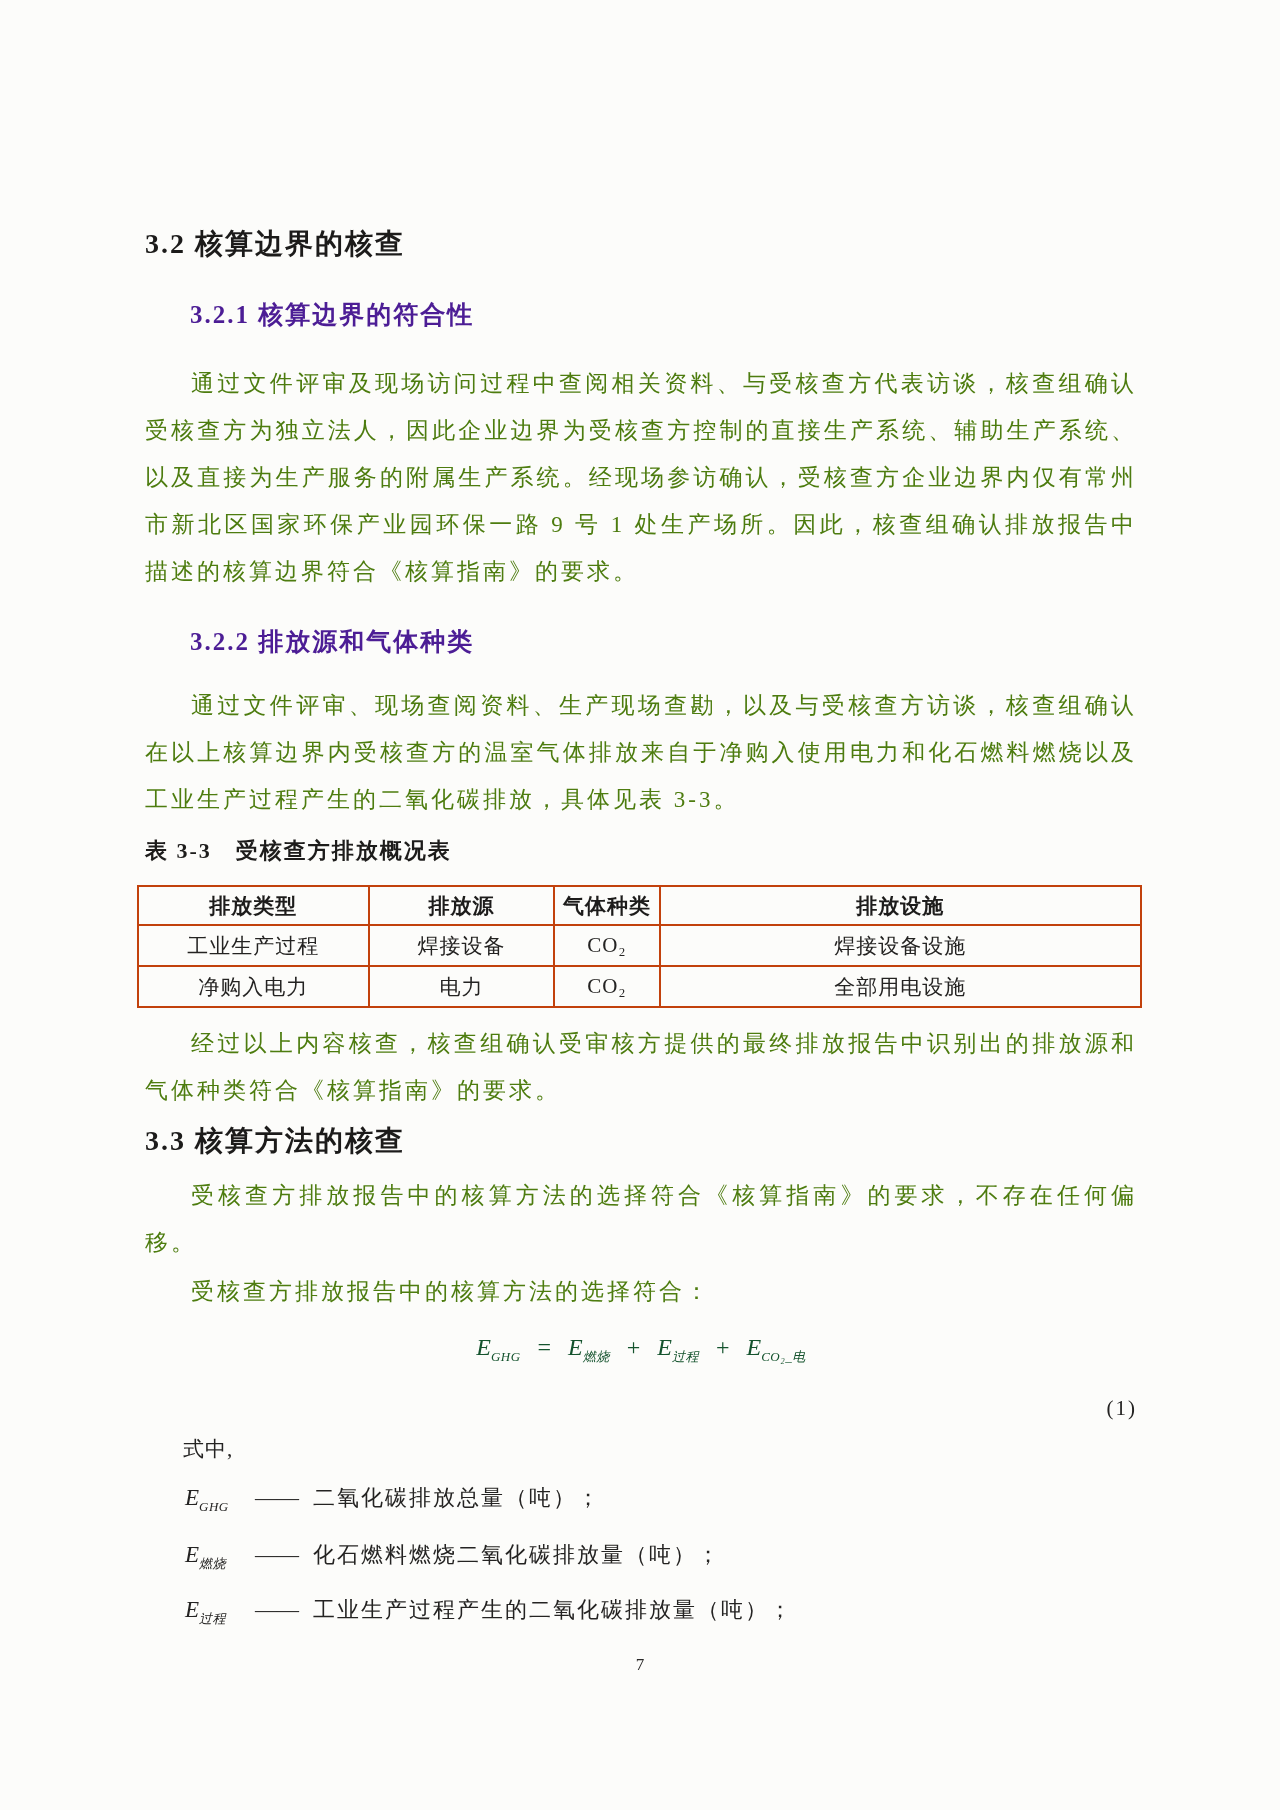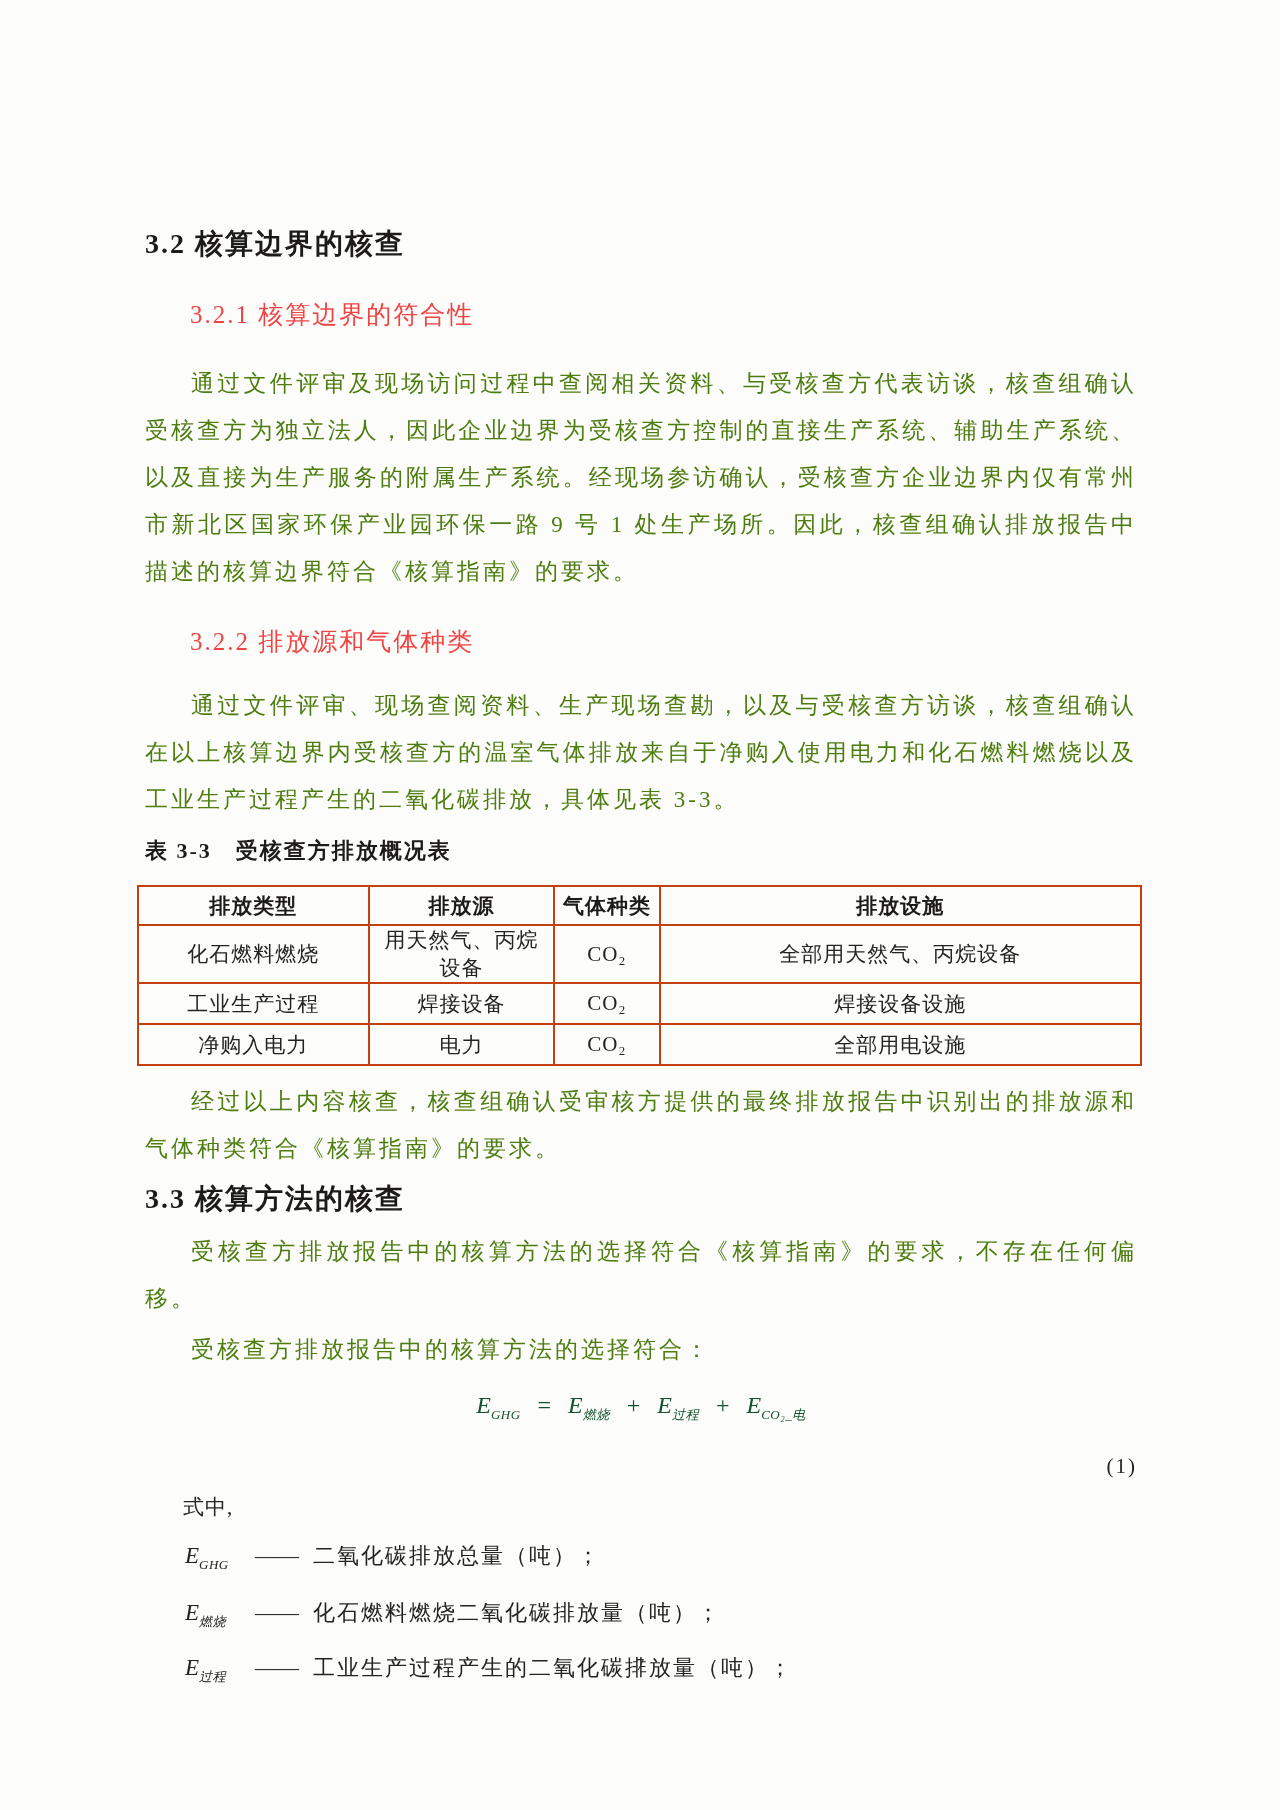--- a/index.html
+++ b/index.html
@@ -24,38 +24,38 @@
     line-height: 36px;
     font-weight: bold;
     letter-spacing: 2px;
     color: #1c1b1a;
   }
   .h-major.second { margin-top: 9px; }
   .h-minor {
     margin: 37px 0 0 45px;
     font-size: 25px;
     line-height: 32px;
-    font-weight: normal;
-    letter-spacing: 2px;
-    color: #ef4444;
+    font-weight: bold;
+    letter-spacing: 2px;
+    color: #4c1d95;
   }
   .h-minor.second { margin-top: 31px; }
   .body-para {
     margin: 0;
     font-size: 23px;
     line-height: 47px;
     letter-spacing: 3px;
     text-align: justify;
     text-indent: 2em;
     color: #4d7c0f;
   }
   .p-321 { margin-top: 29px; }
   .p-322 { margin-top: 24px; }
   .p-after-table { margin-top: 12px; }
-  .p-33a { margin-top: 13px; font-family: Liberation Mono, monospace; }
+  .p-33a { margin-top: 13px; }
   .p-33b { margin-top: 2px; }
   .table-caption {
     margin-top: 13px;
     font-size: 22px;
     line-height: 30px;
     font-weight: bold;
     letter-spacing: 2px;
     color: #1d1c1b;
   }
   table.em-table {
@@ -157,26 +157,20 @@
     <thead>
       <tr>
         <th>排放类型</th>
         <th>排放源</th>
         <th>气体种类</th>
         <th>排放设施</th>
       </tr>
     </thead>
     <tbody>
       <tr>
-        <td>化石燃料燃烧</td>
-        <td>用天然气、丙烷设备</td>
-        <td>CO₂</td>
-        <td>全部用天然气、丙烷设备</td>
-      </tr>
-      <tr>
         <td>工业生产过程</td>
         <td>焊接设备</td>
         <td>CO₂</td>
         <td>焊接设备设施</td>
       </tr>
       <tr>
         <td>净购入电力</td>
         <td>电力</td>
         <td>CO₂</td>
         <td>全部用电设施</td>

